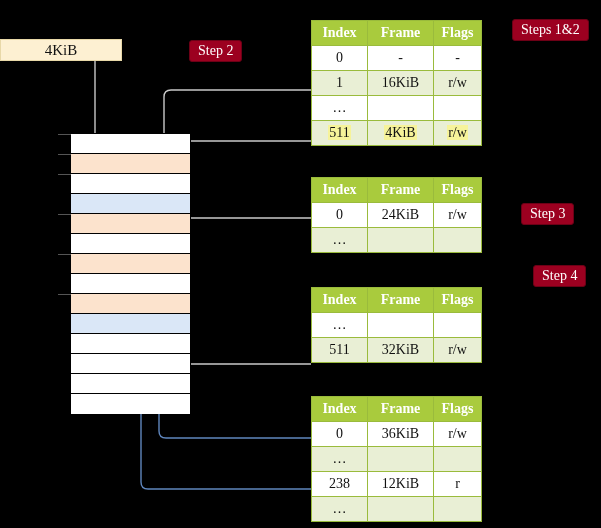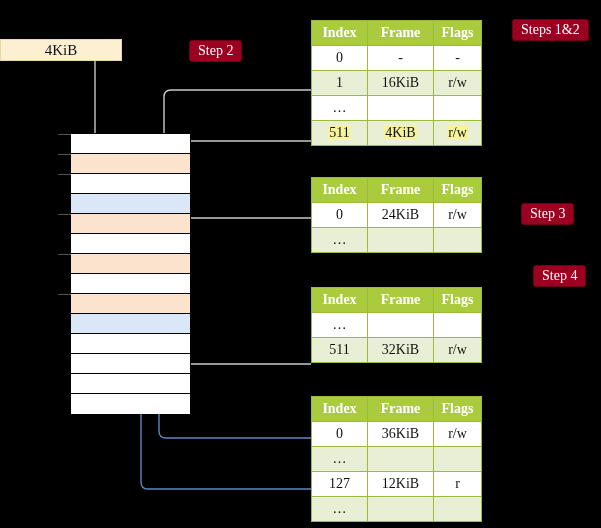--- a/index.html
+++ b/index.html
@@ -198,21 +198,21 @@
             <td class="c-index">0</td>
             <td class="c-frame">36KiB</td>
             <td class="c-flags">r/w</td>
           </tr>
           <tr class="alt">
             <td class="c-index">…</td>
             <td class="c-frame"></td>
             <td class="c-flags"></td>
           </tr>
           <tr class="plain">
-            <td class="c-index">127</td>
+            <td class="c-index">238</td>
             <td class="c-frame">12KiB</td>
             <td class="c-flags">r</td>
           </tr>
           <tr class="alt">
             <td class="c-index">…</td>
             <td class="c-frame"></td>
             <td class="c-flags"></td>
           </tr>
         </tbody>
       </table>

